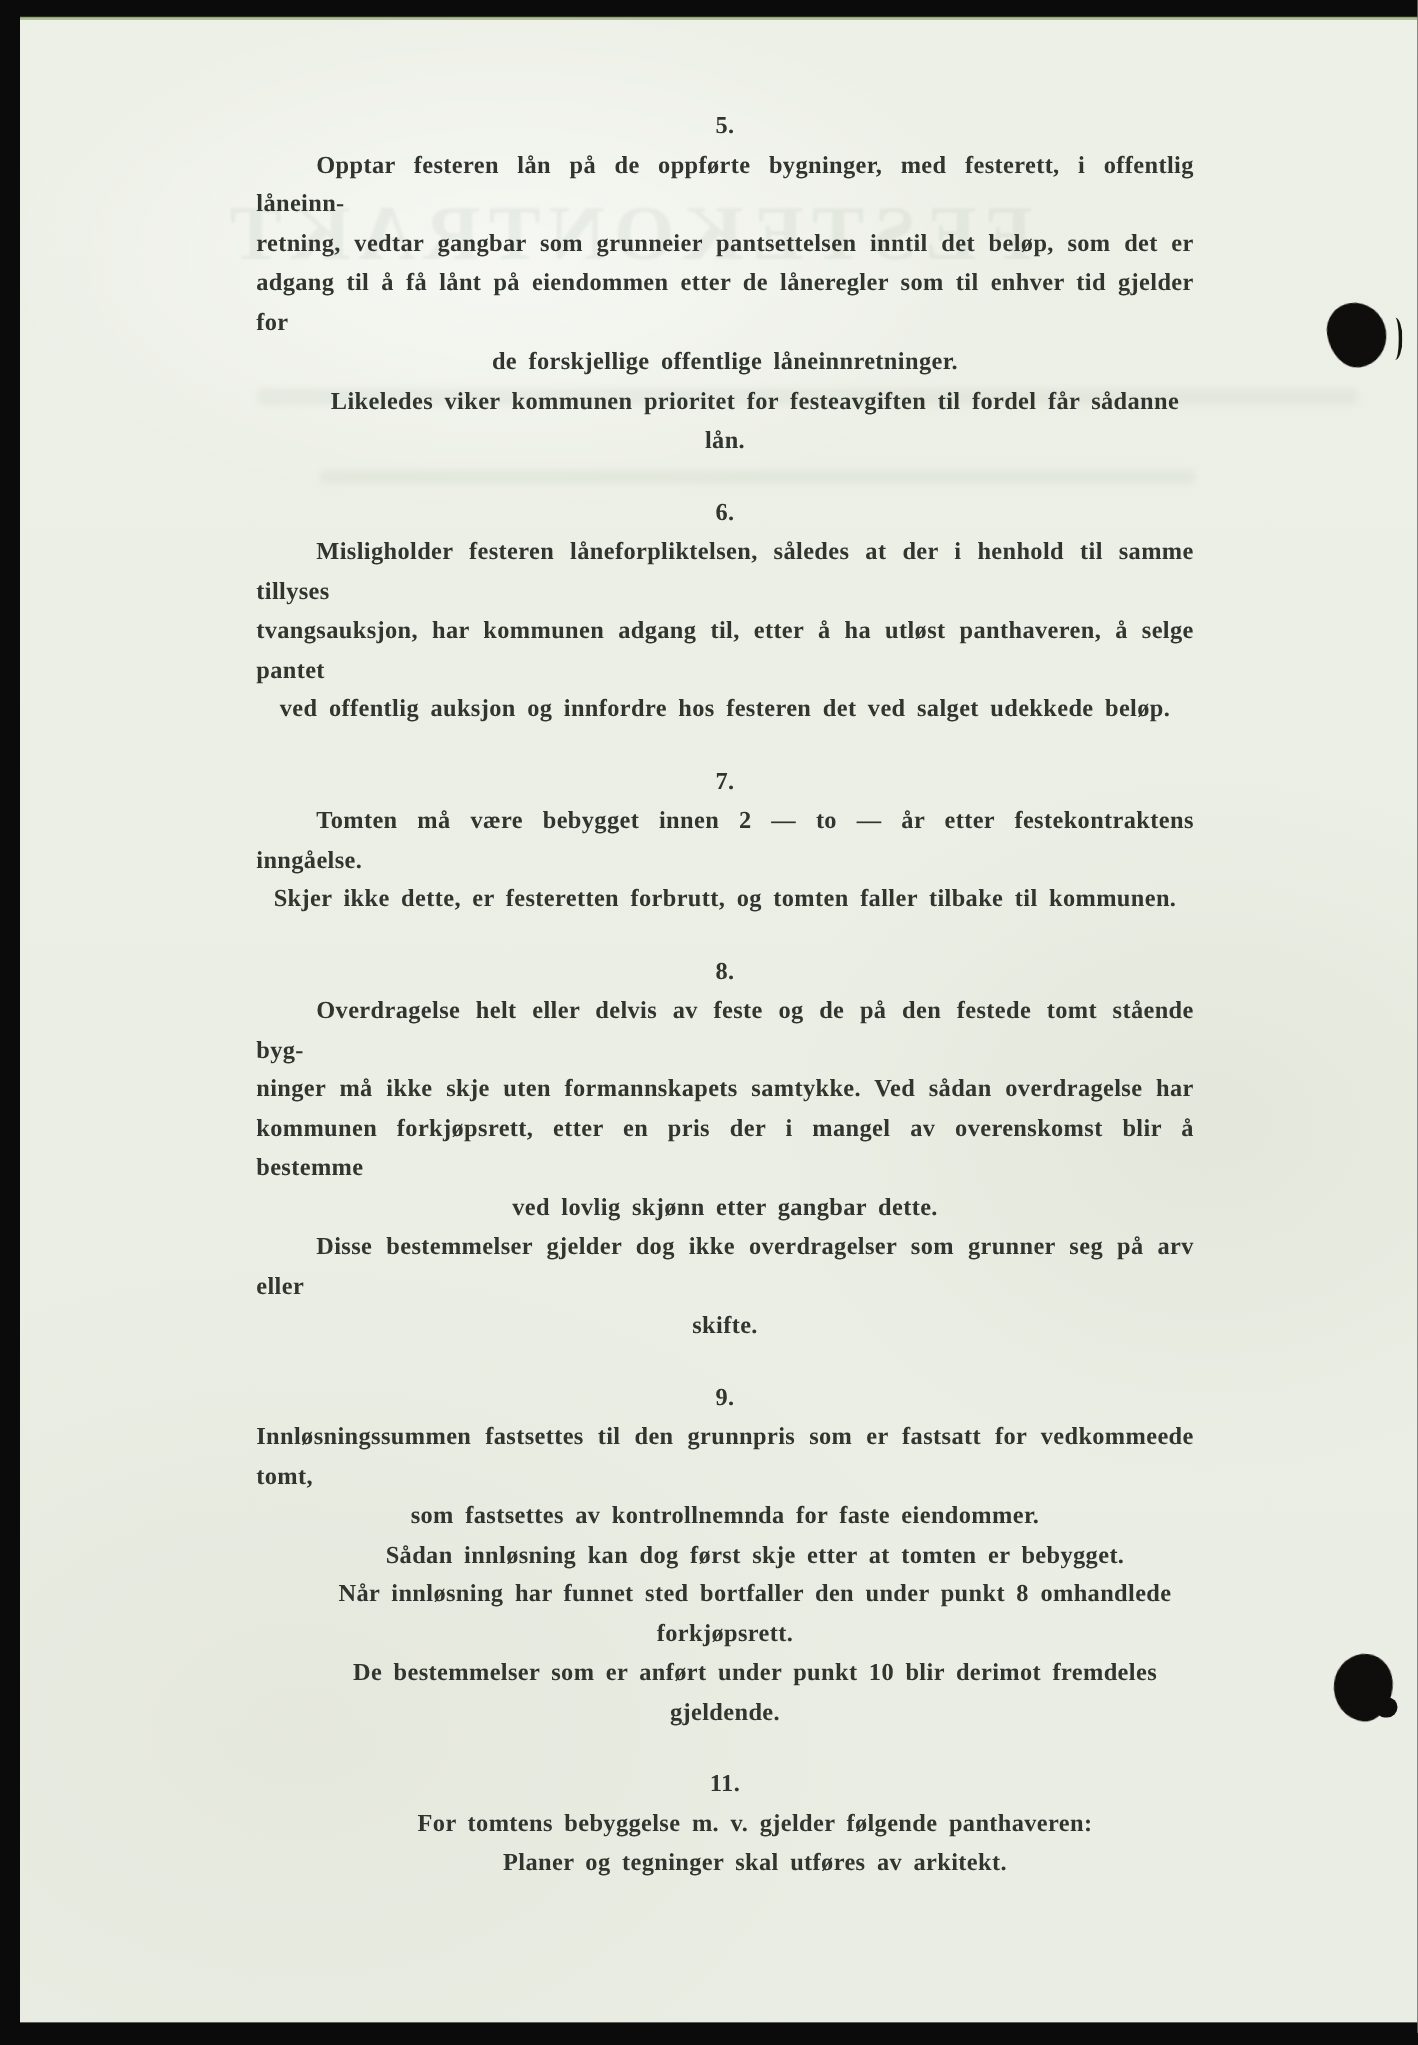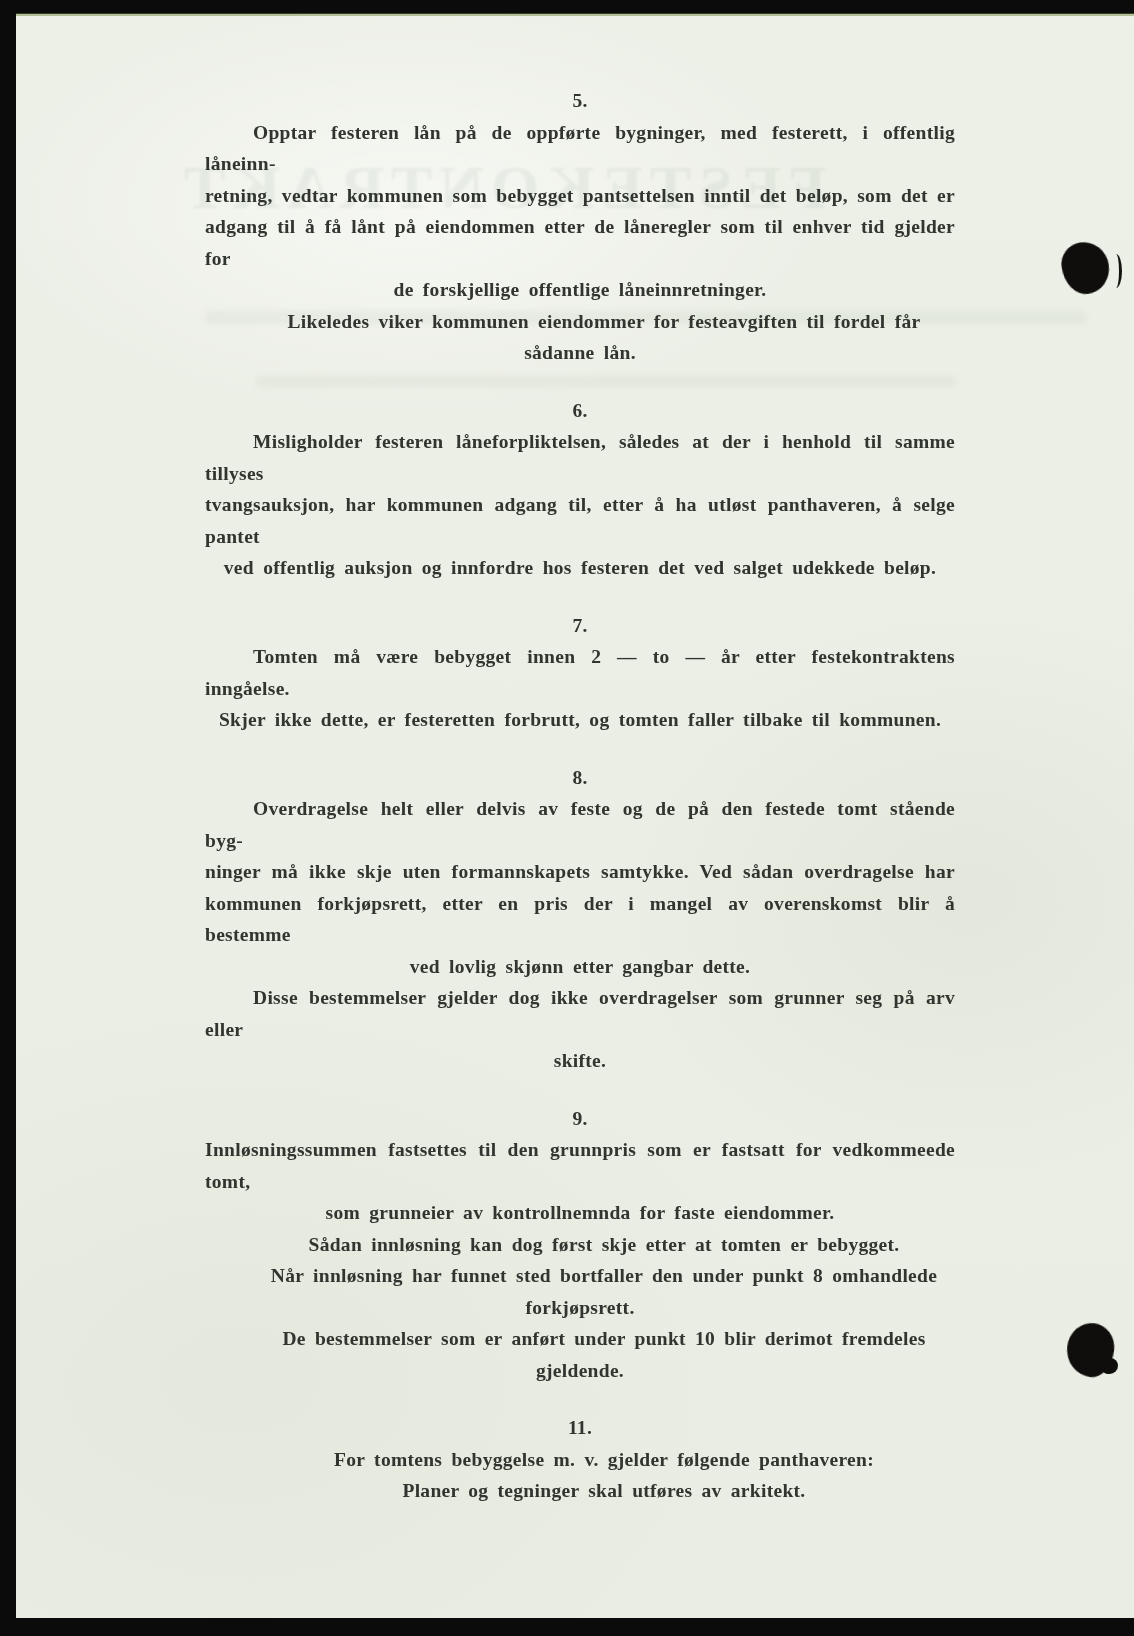--- a/index.html
+++ b/index.html
@@ -116,41 +116,41 @@
 
 <div id="screen">
   <div class="paper">
     <div class="ghost-title">FESTEKONTRAKT</div>
     <div class="ghost-bar ghost-bar-1"></div>
     <div class="ghost-bar ghost-bar-2"></div>
 
     <div class="content">
         <div class="section-heading">5.</div>
         <div class="line indent fill">Opptar festeren lån på de oppførte bygninger, med festerett, i offentlig låneinn-</div>
-        <div class="line fill">retning, vedtar kommunen som bebygget pantsettelsen inntil det beløp, som det er</div>
+        <div class="line fill">retning, vedtar gangbar som grunneier pantsettelsen inntil det beløp, som det er</div>
         <div class="line fill">adgang til å få lånt på eiendommen etter de låneregler som til enhver tid gjelder for</div>
         <div class="line">de forskjellige offentlige låneinnretninger.</div>
-        <div class="line indent">Likeledes viker kommunen eiendommer for festeavgiften til fordel får sådanne lån.</div>
+        <div class="line indent">Likeledes viker kommunen prioritet for festeavgiften til fordel får sådanne lån.</div>
         <div class="section-heading">6.</div>
         <div class="line indent fill">Misligholder festeren låneforpliktelsen, således at der i henhold til samme tillyses</div>
         <div class="line fill">tvangsauksjon, har kommunen adgang til, etter å ha utløst panthaveren, å selge pantet</div>
         <div class="line">ved offentlig auksjon og innfordre hos festeren det ved salget udekkede beløp.</div>
         <div class="section-heading">7.</div>
         <div class="line indent fill">Tomten må være bebygget innen 2 — to — år etter festekontraktens inngåelse.</div>
         <div class="line">Skjer ikke dette, er festeretten forbrutt, og tomten faller tilbake til kommunen.</div>
         <div class="section-heading">8.</div>
         <div class="line indent fill">Overdragelse helt eller delvis av feste og de på den festede tomt stående byg-</div>
         <div class="line fill">ninger må ikke skje uten formannskapets samtykke. Ved sådan overdragelse har</div>
         <div class="line fill">kommunen forkjøpsrett, etter en pris der i mangel av overenskomst blir å bestemme</div>
         <div class="line">ved lovlig skjønn etter gangbar dette.</div>
         <div class="line indent fill">Disse bestemmelser gjelder dog ikke overdragelser som grunner seg på arv eller</div>
         <div class="line">skifte.</div>
         <div class="section-heading">9.</div>
         <div class="line fill">Innløsningssummen fastsettes til den grunnpris som er fastsatt for vedkommeede tomt,</div>
-        <div class="line">som grunneier av kontrollnemnda for faste eiendommer.</div>
+        <div class="line">som fastsettes av kontrollnemnda for faste eiendommer.</div>
         <div class="line indent">Sådan innløsning kan dog først skje etter at tomten er bebygget.</div>
         <div class="line indent">Når innløsning har funnet sted bortfaller den under punkt 8 omhandlede forkjøpsrett.</div>
         <div class="line indent">De bestemmelser som er anført under punkt 10 blir derimot fremdeles gjeldende.</div>
         <div class="section-heading">11.</div>
         <div class="line indent">For tomtens bebyggelse m. v. gjelder følgende panthaveren:</div>
         <div class="line indent">Planer og tegninger skal utføres av arkitekt.</div>
       </div>
 
     <div class="ink-blob ink-blob-1"></div>
     <div class="ink-blob-1-sliver"></div>

